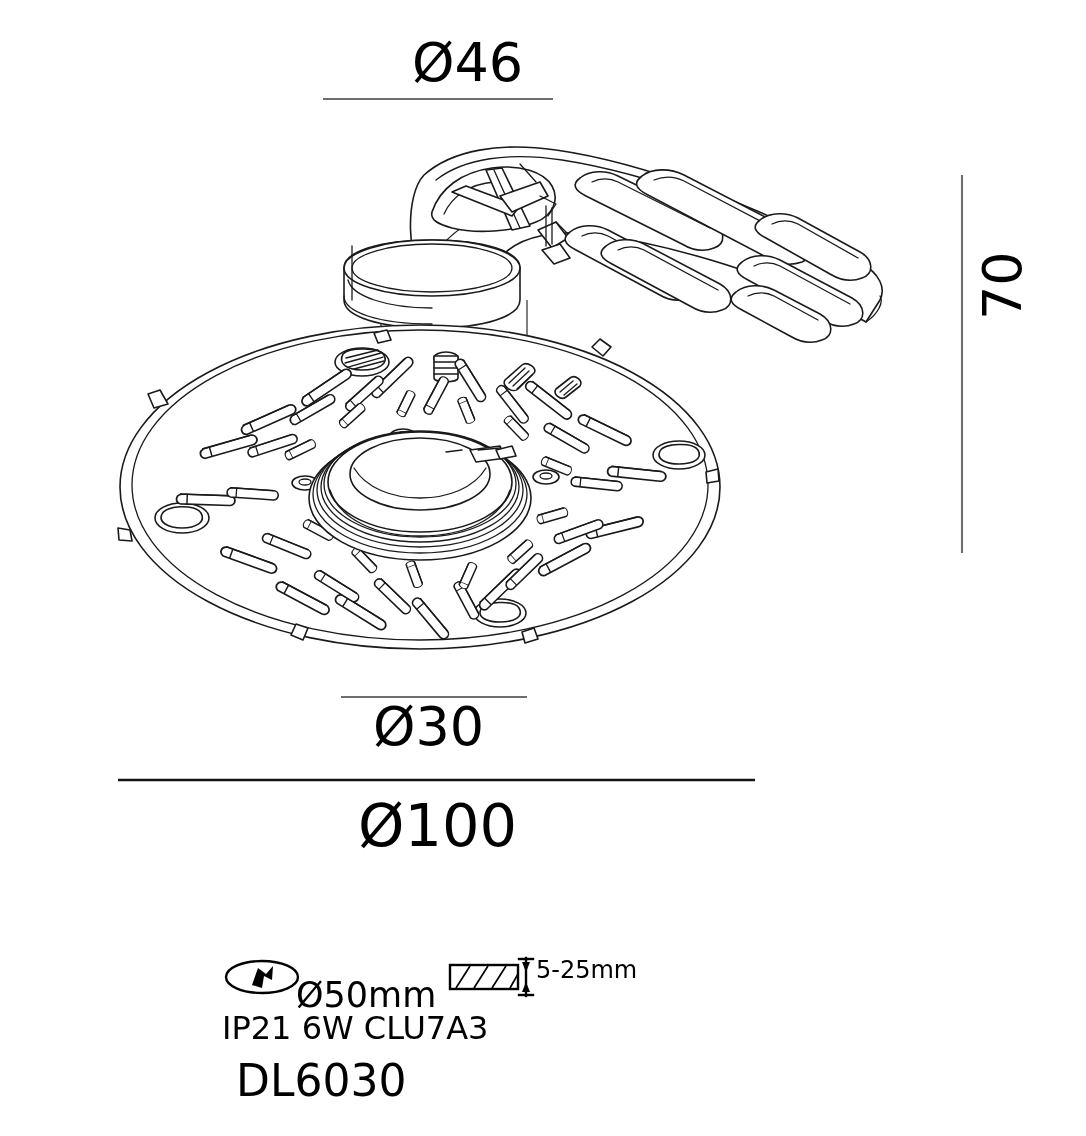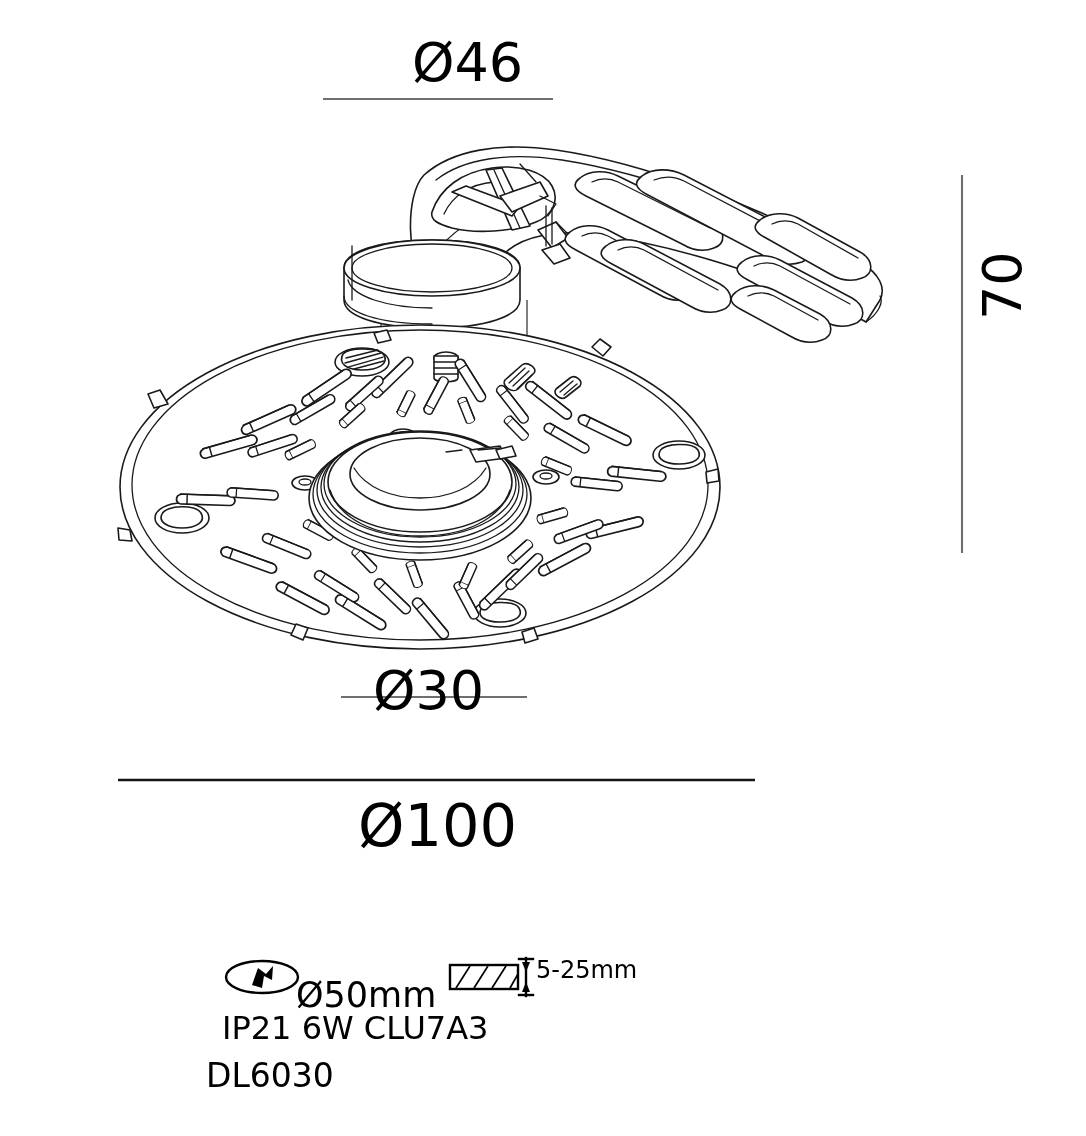--- a/index.html
+++ b/index.html
@@ -30,31 +30,31 @@
   .dim-text {
     position: absolute;
     white-space: nowrap;
     font-family: "DejaVu Sans", "Liberation Sans", sans-serif;
     font-weight: 400;
     color: #000000;
     line-height: 1;
     letter-spacing: 0px;
   }
   #dim-top-label  { left: 381px; top:  36px; font-size: 54px; margin-left: 31px; }
-  #dim-bot-label  { left: 373px; top: 664px; font-size: 54px; }
+  #dim-bot-label  { left: 373px; top: 700px; font-size: 54px; }
   #dim-out-label  { left: 358px; top: 796px; font-size: 59px; }
   #dim-side-label {
     left: 976px; top: 320px; font-size: 54px;
     transform: rotate(-90deg);
     transform-origin: left top;
   }
   #spec-cutout-label { left: 296px; top: 958px; font-size: 35px; margin-top: 20px; }
   #spec-thick-label  { left: 536px; top: 958px; font-size: 24px; }
   #spec-rating-label { left: 222px; top: 1012px; font-size: 32px; text-align: center; }
-  #spec-model-label  { left: 206px; top: 1059px; font-size: 33px; }
+  #spec-model-label  { left: 236px; top: 1059px; font-size: 44px; }
 </style>
 </head>
 <body>
 
 <div id="sheet">
 <svg viewBox="0 0 1086 1136" xmlns="http://www.w3.org/2000/svg">
   <defs>
     <style>
       .ln   { fill:none; stroke:#1a1a1a; stroke-width:1.7; stroke-linecap:round; stroke-linejoin:round; }
       .lnT  { fill:none; stroke:#1a1a1a; stroke-width:1.3; stroke-linecap:round; stroke-linejoin:round; }

